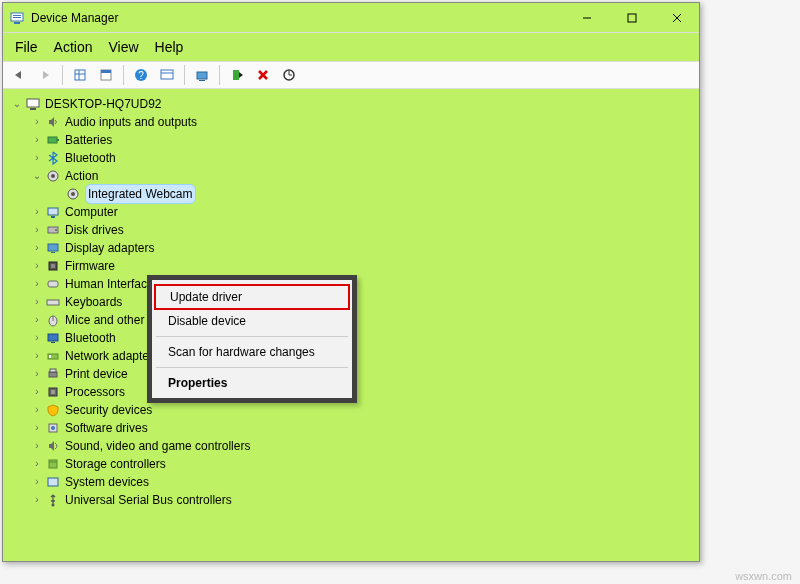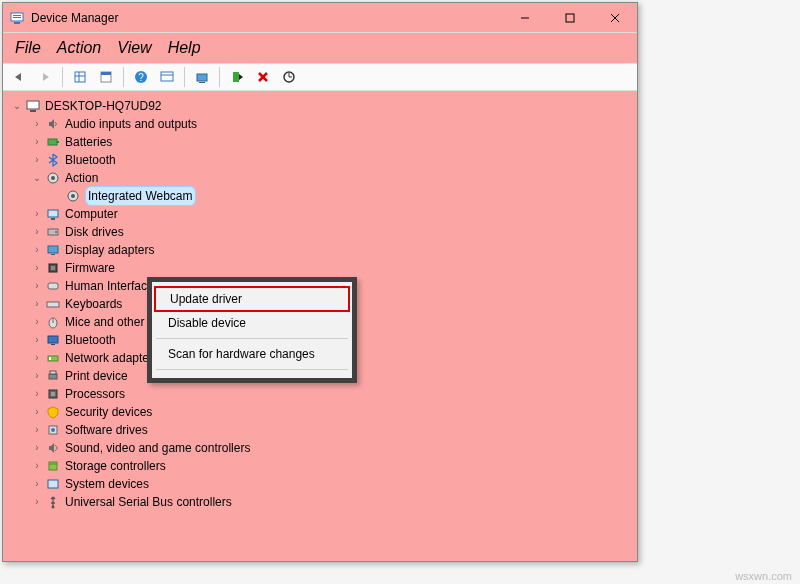--- a/index.html
+++ b/index.html
@@ -1,27 +1,27 @@
 <!DOCTYPE html>
 <html><head>
 <meta charset="utf-8">
 <style>
   * { box-sizing: border-box; }
   body { margin:0; font-family:"Segoe UI", Tahoma, sans-serif; font-size:12px;
          background:#f5f5f5; width:800px; height:584px; overflow:hidden; }
-  .window { position:relative; background:#fca5a5; width:636px; height:560px;
+  .window { position:relative; background:#bef264; width:698px; height:560px;
             border:1px solid #888; margin:2px; box-shadow:2px 2px 6px rgba(0,0,0,.3);}
   
   .titlebar { display:flex; align-items:center; height:30px; border-bottom:1px solid #ddd;}
   .titlebar .icon { width:16px; height:16px; margin:0 6px; }
   .titlebar .title { flex:1; font-size:12px; color:#000;}
   .winbtns { display:flex; }
   .winbtn { width:45px; height:30px; display:flex; align-items:center; justify-content:center;}
   
-  .menubar { display:flex; gap:0; padding:2px 4px; font-size:16px; border-bottom:1px solid #ddd;font-style:italic;}
+  .menubar { display:flex; gap:0; padding:2px 4px; font-size:14px; border-bottom:1px solid #ddd;}
   .menuitem { padding:4px 8px; }
   
   .toolbar { display:flex; align-items:center; padding:2px 4px; gap:2px; border-bottom:1px solid #ddd;
              background:#fafafa;}
   .tb-btn { width:24px; height:22px; display:flex; align-items:center; justify-content:center;
             border:1px solid transparent; border-radius:2px; }
   .tb-sep { width:1px; height:20px; background:#ccc; margin:0 3px;}
   
   .content { position:relative; padding:6px 4px; height:calc(100% - 30px - 26px - 28px);
              overflow:auto;}
@@ -437,17 +437,18 @@
         </li>
       </ul>
     </div>
 
     <div class="ctxmenu">
       <div class="ctxitem ctx-highlight">Update driver</div>
       <div class="ctxitem">Disable device</div>
       <div class="ctxsep"></div>
       <div class="ctxitem">Scan for hardware changes</div>
       <div class="ctxsep"></div>
+      <div class="ctxitem bold">Properties</div>
     </div>
   </div>
 </div>
 
 <div class="wm">wsxwn.com</div>
 
 </body></html>

